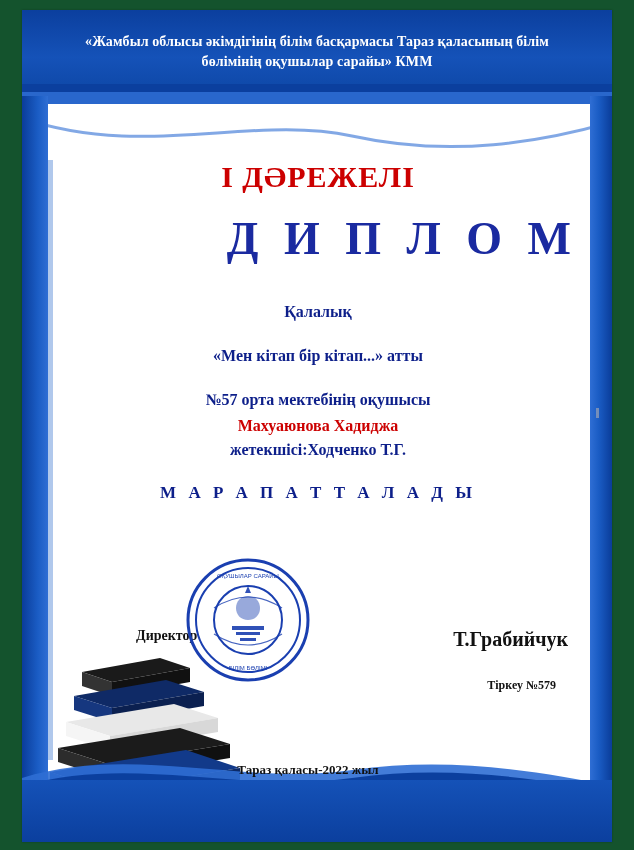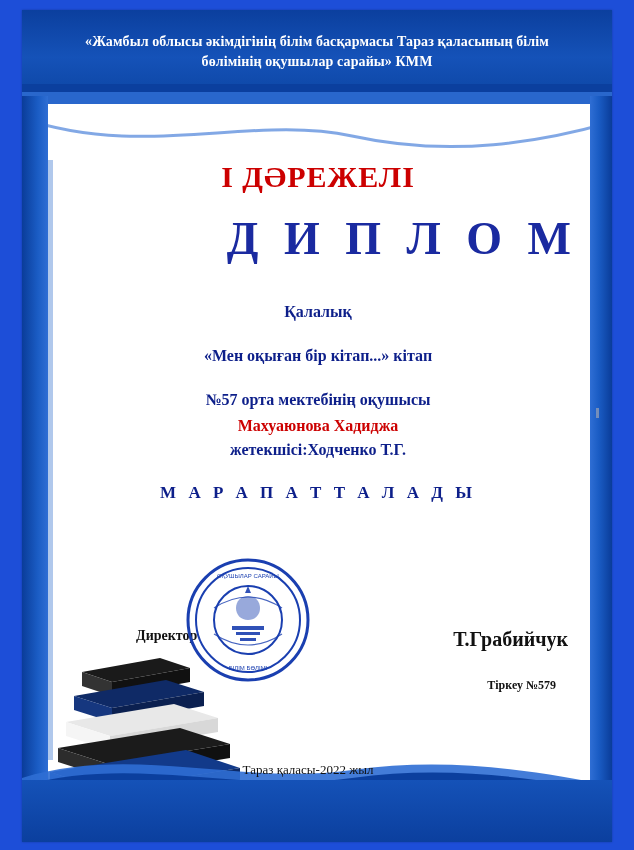--- a/index.html
+++ b/index.html
@@ -10,21 +10,21 @@
   body {
     width: 634px;
     height: 850px;
     font-family: "Liberation Serif", serif;
     overflow: hidden;
   }
   .page {
     position: relative;
     width: 634px;
     height: 850px;
-    background: #1d4ed8;
+    background: #14532d;
   }
   
   .sheet {
     position: absolute;
     left: 22px;
     top: 10px;
     width: 590px;
     height: 832px;
     background: #ffffff;
     overflow: hidden;
@@ -107,21 +107,21 @@
     height: 70px;
   }
   .bottom-text {
     position: absolute;
     left: 0;
     bottom: 64px;
     width: 572px;
     text-align: center;
     color: #111111;
     font-size: 13px;
-    font-weight: normal;
+    font-weight: bold;
   }
 
   
   .content {
     position: absolute;
     left: 36px;
     top: 150px;
     width: 520px;
     text-align: center;
     color: #0a1a6b;
@@ -250,21 +250,21 @@
     <div class="left-band"></div>
     <div class="left-band-inner"></div>
     <div class="right-band"></div>
 
     <div class="speck"></div>
 
     <div class="content">
       <div class="degree">I ДӘРЕЖЕЛІ</div>
       <div class="diploma">Д И П Л О М</div>
       <div class="line">Қалалық</div>
-      <div class="line">«Мен оқыған бір кітап...» кітап</div>
+      <div class="line">«Мен кітап бір кітап...» атты</div>
       <div class="line tight">№57 орта мектебінің оқушысы</div>
       <div class="line-red">Махуаюнова Хадиджа</div>
       <div class="line tight">жетекшісі:Ходченко Т.Г.</div>
       <div class="awarded">М А Р А П А Т Т А Л А Д Ы</div>
     </div>
 
     <div class="sig-row">
       <div class="sig-left">Директор</div>
       <div class="sig-right">Т.Грабийчук</div>
     </div>

